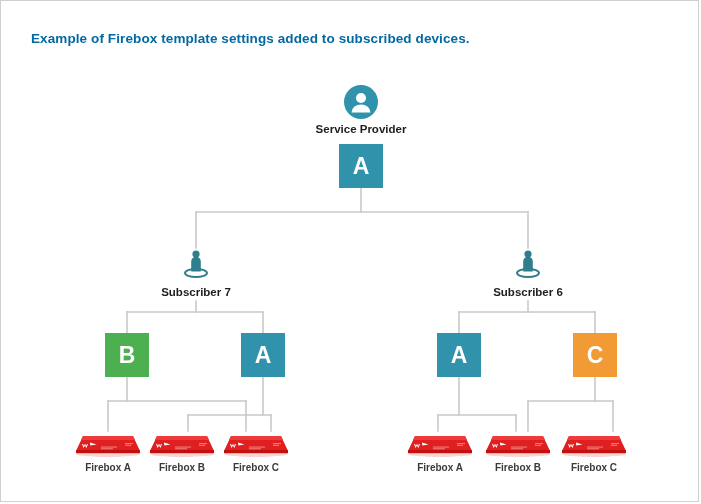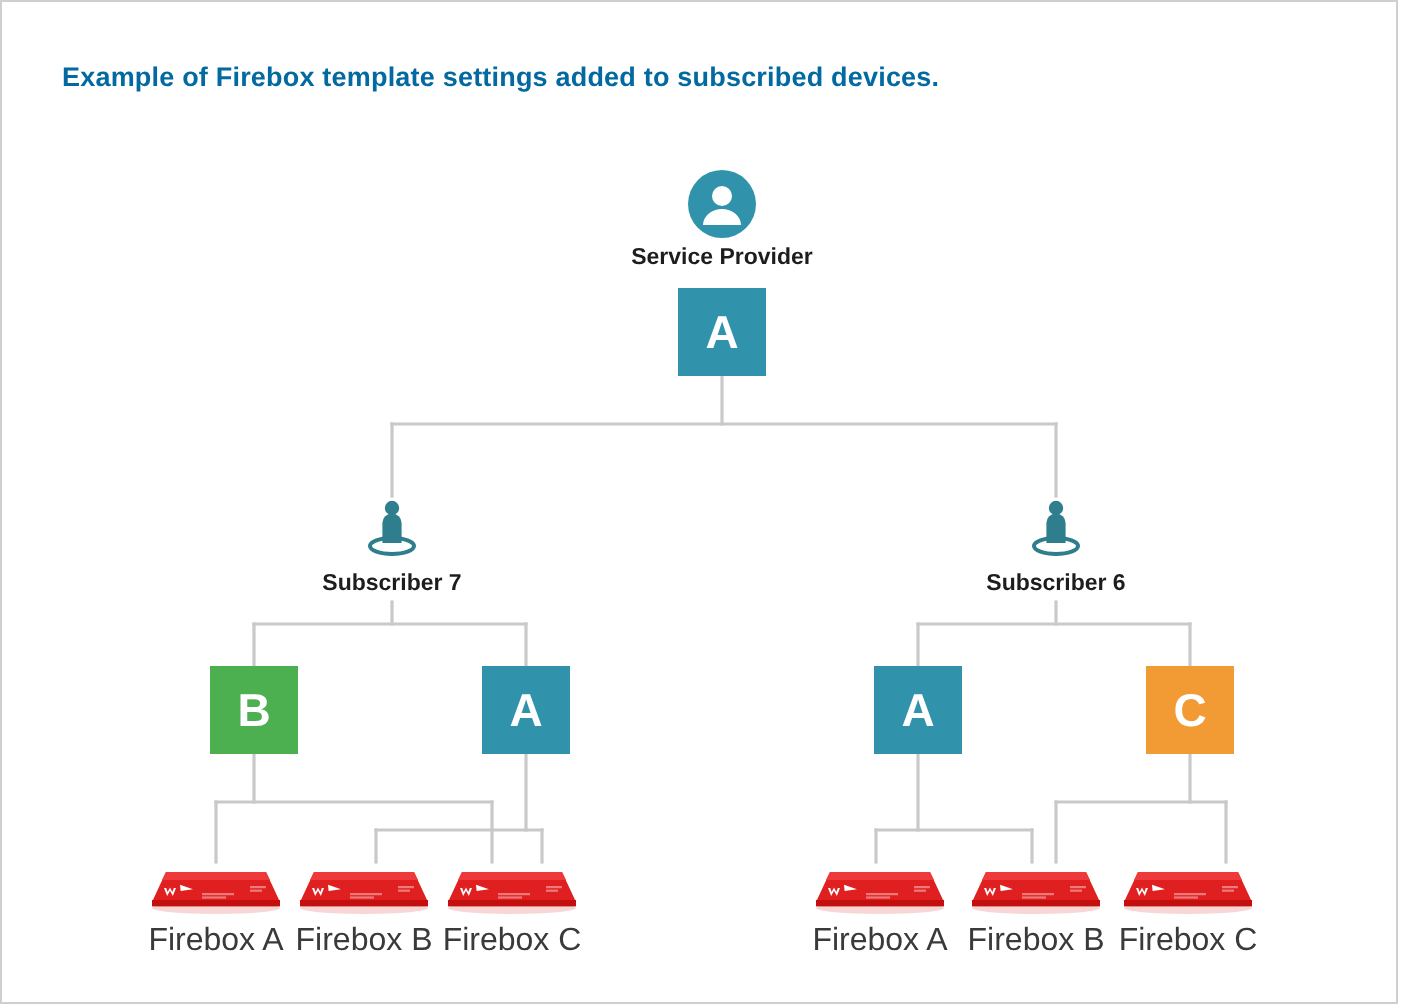--- a/index.html
+++ b/index.html
@@ -87,25 +87,26 @@
     height: 32px;
   }
   
   .device {
     position: absolute;
     width: 70px;
     height: 26px;
   }
   .device-label {
     position: absolute;
-    font-size: 16px;
+    font-size: 10px;
     color: #3a3a3a;
     text-align: right;
     white-space: nowrap;
     transform: translateX(-50%);
+    font-weight: bold;
   }
 </style>
 </head>
 <body>
 
 <div id="card">
 
   <div id="caption">Example of Firebox template settings added to subscribed devices.</div>
 
   <div id="canvas">

